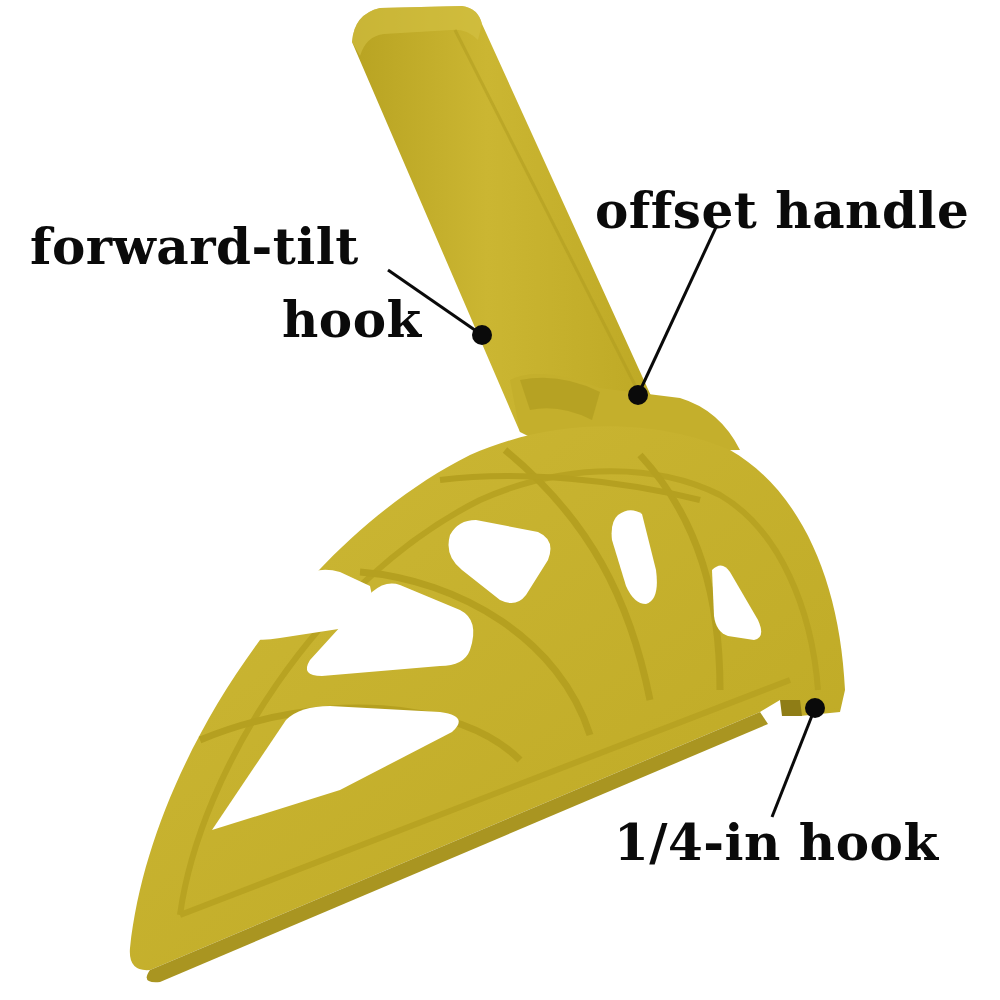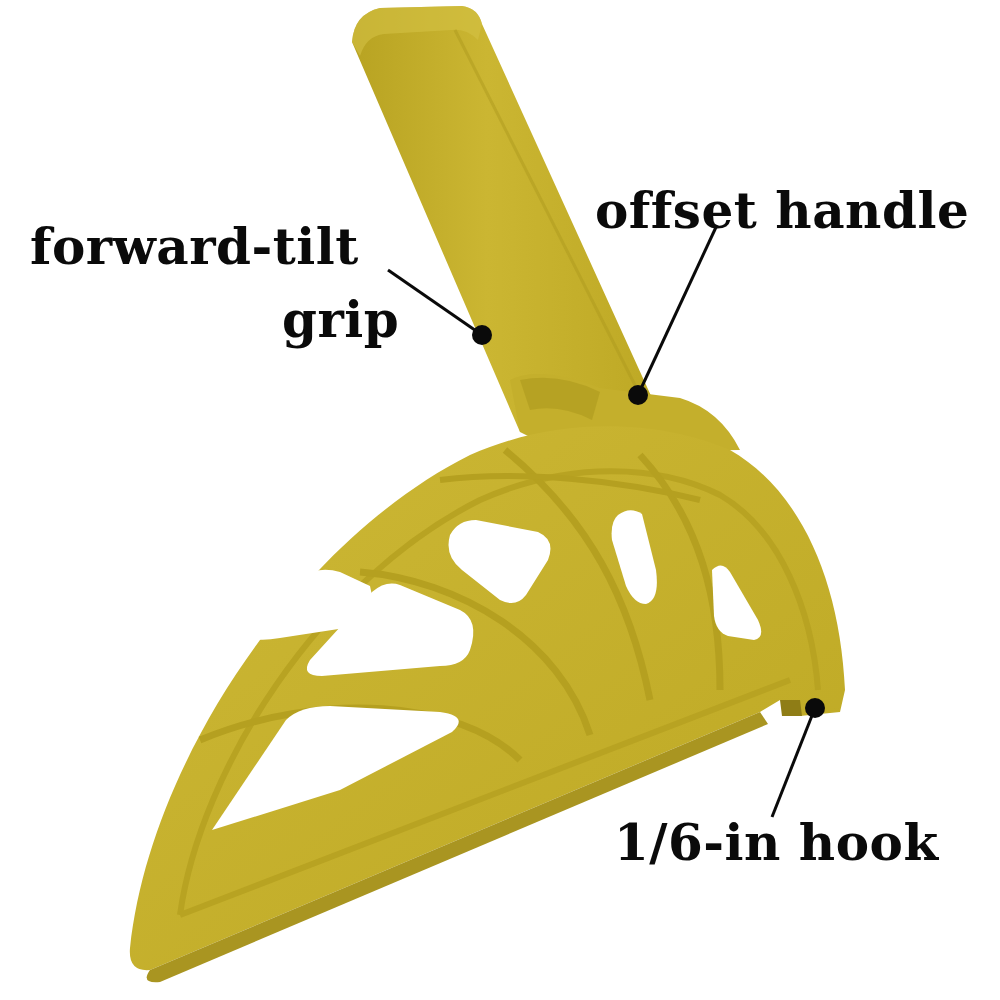--- a/index.html
+++ b/index.html
@@ -91,16 +91,16 @@
       <line x1="717" y1="225" x2="638" y2="395" stroke="#0a0a0a" stroke-width="3"></line>
       <circle cx="638" cy="395" r="10" fill="#0a0a0a"></circle>
     </g>
     <g>
       <line x1="772" y1="817" x2="815" y2="708" stroke="#0a0a0a" stroke-width="3"></line>
       <circle cx="815" cy="708" r="10" fill="#0a0a0a"></circle>
     </g>
   </svg>
 
   <div id="label-grip-1" class="callout-label">forward-tilt</div>
-  <div id="label-grip-2" class="callout-label">grip</div>
+  <div id="label-grip-2" class="callout-label">hook</div>
   <div id="label-offset" class="callout-label">offset handle</div>
-  <div id="label-hook" class="callout-label">1/6-in hook</div>
+  <div id="label-hook" class="callout-label">1/4-in hook</div>
 </div>
 
 </body></html>

